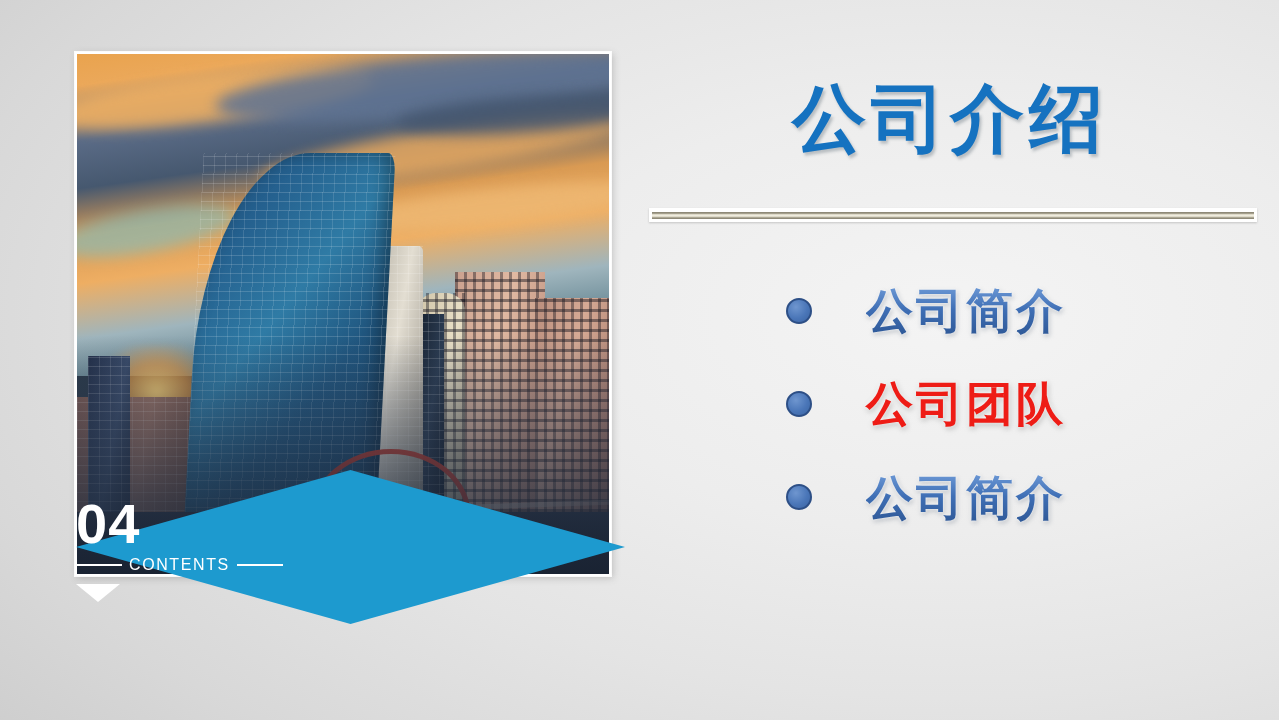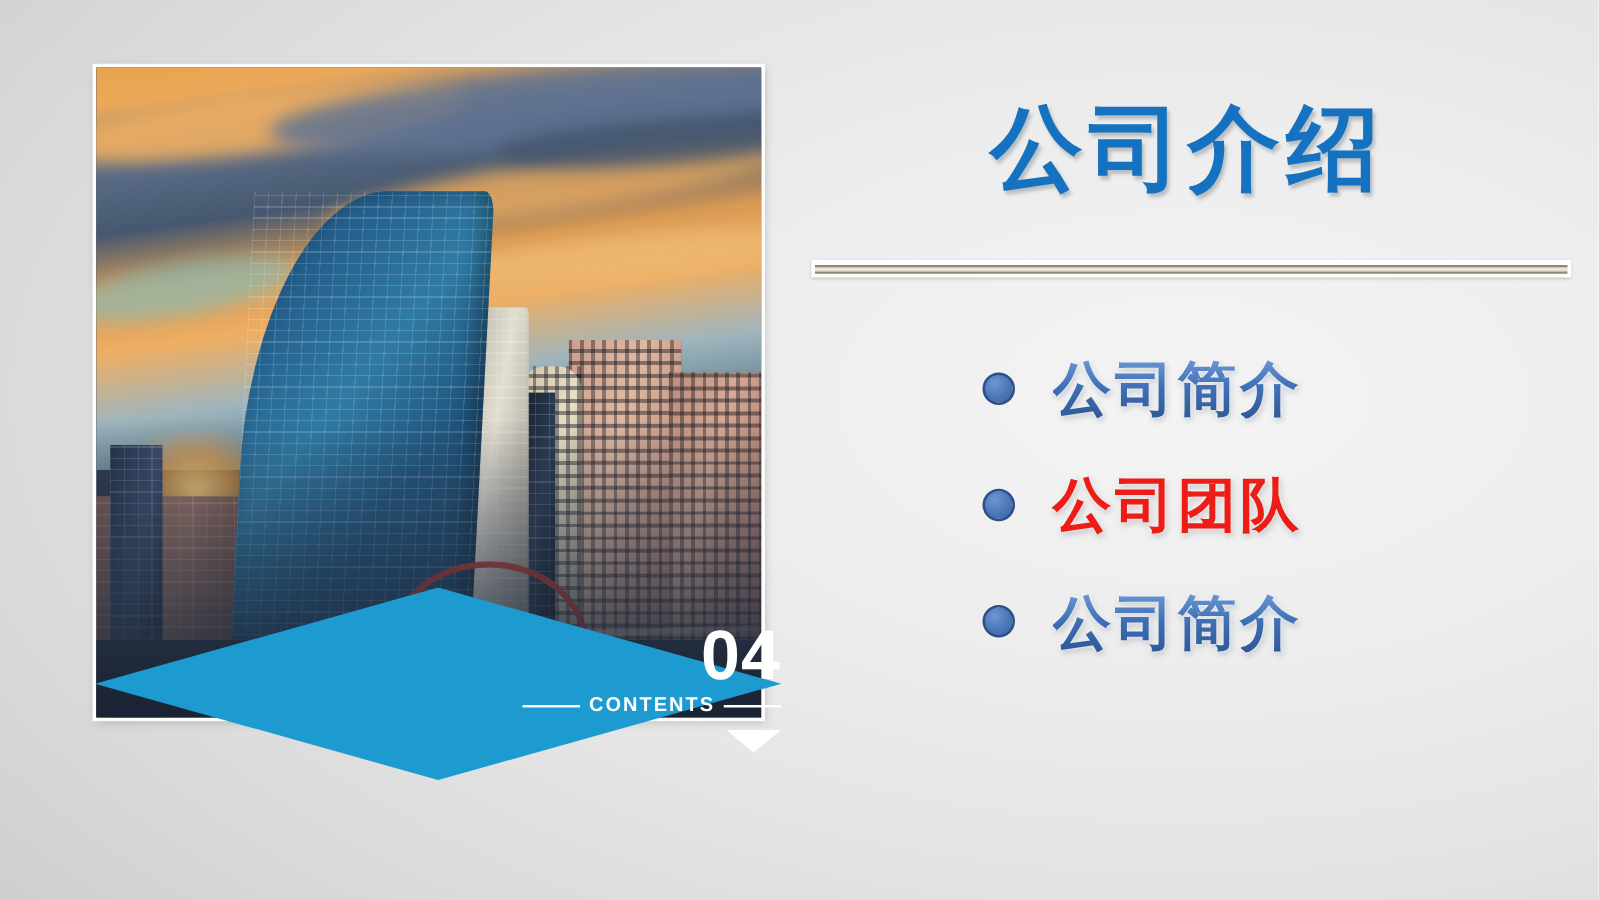--- a/index.html
+++ b/index.html
@@ -176,21 +176,21 @@
     background:#1d9acf;
     clip-path:polygon(50% 0%, 100% 50%, 50% 100%, 0% 50%);
     z-index:4;
   }
   #badge-text {
     position:absolute;
     left:76px; top:470px;
     width:549px; height:154px;
     z-index:5;
     display:flex; flex-direction:column;
-    align-items:flex-end; justify-content:flex-start;
+    align-items:flex-start; justify-content:flex-start;
     padding-top:28px;
     pointer-events:none;
   }
   #badge-num {
     color:#fff;
     font-size:56px;
     font-weight:700;
     line-height:.92;
     letter-spacing:1px;
   }
@@ -198,21 +198,21 @@
     display:flex; align-items:center;
     gap:7px;
     margin-top:6px;
   }
   .badge-rule {
     width:46px; height:2px; background:#fff;
   }
   #badge-sub {
     color:#fff;
     font-size:16px;
-    font-weight:700;
+    font-weight:400;
     letter-spacing:1.6px;
   }
   #badge-caret {
     margin-top:10px;
     width:0; height:0;
     border-left:22px solid transparent;
     border-right:22px solid transparent;
     border-top:18px solid #fff;
   }
 
@@ -269,20 +269,21 @@
     background:radial-gradient(circle at 36% 32%,
       #6f96cf 0%, #4a76b8 55%, #3b64a2 100%);
     border:2px solid #2d4f86;
   }
   .bullet-label {
     font-size:47px;
     font-weight:700;
     letter-spacing:3px;
     line-height:1.05;
     white-space:nowrap;
+    margin-left:24px;
   }
   .bullet-label.blue {
     color:#3f6fb5;
     background:linear-gradient(180deg,#6d99d6 0%,#3f6fb5 48%,#2f5998 100%);
     -webkit-background-clip:text;
     background-clip:text;
     -webkit-text-fill-color:transparent;
     filter:drop-shadow(0 0 1.5px #ffffff)
            drop-shadow(1px 2px 2px rgba(120,130,145,.40));
   }

